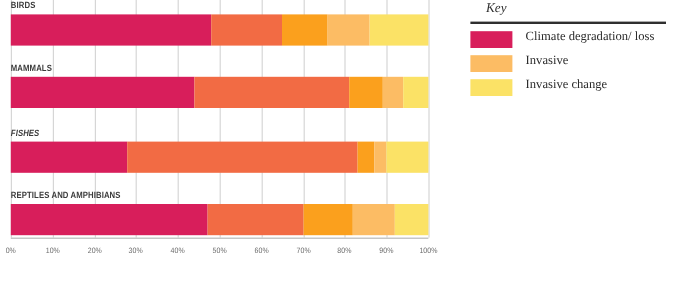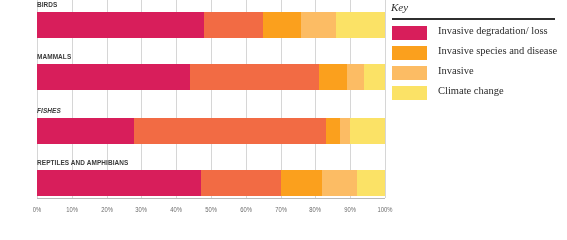--- a/index.html
+++ b/index.html
@@ -5,21 +5,21 @@
   html,body{margin:0;padding:0;}
   body{
     width:567px;height:238px;
     background:#ffffff;
     font-family:"Liberation Sans", sans-serif;
     overflow:hidden;
   }
   #root{position:relative;width:567px;height:238px;}
 
   
-  #chart-panel{position:absolute;left:0;top:0;width:372px;height:238px;margin-left:28px;}
+  #chart-panel{position:absolute;left:0;top:0;width:372px;height:238px;}
 
   .plot{position:absolute;left:9px;top:0;width:348px;height:205px;}
 
   
   .gridlines{position:absolute;left:0;top:0;width:100%;height:198px;}
   .gridline{position:absolute;top:0;bottom:0;width:1px;background:#d6d6d6;}
   .gridline.zero{background:#d6d6d6;}
 
   .axis-rule{
     position:absolute;left:0;top:198px;width:348px;height:1px;
@@ -52,21 +52,21 @@
     font-size:6.5px;
     color:#6d6d6d;
     transform:translateX(-50%) scaleX(.9);
     white-space:nowrap;
     font-family:"Liberation Sans", sans-serif;
   }
 
   
   #legend{position:absolute;left:389px;top:0;width:178px;height:238px;}
   .legend-title{
-    position:absolute;left:2px;top:1px;
+    position:absolute;left:16px;top:1px;
     font-family:"Liberation Serif", serif;
     font-style:italic;
     font-size:11px;
     color:#2f2f2f;
   }
   .legend-rule{
     position:absolute;left:3px;top:18px;width:163px;height:2px;
     background:#2f2f2f;
   }
   .legend-items{position:absolute;left:3px;top:25px;width:175px;}
@@ -168,30 +168,26 @@
       </div>
 
   </div>
 
   <div id="legend">
     <div class="legend-title">Key</div>
     <div class="legend-rule"></div>
     <div class="legend-items">
         <div class="legend-item">
           <div class="legend-swatch" style="background: rgb(216, 30, 91);"></div>
-          <div class="legend-label">Invasive degradation/ loss</div>
-        </div>
-        <div class="legend-item">
-          <div class="legend-swatch" style="background: rgb(251, 160, 29);"></div>
-          <div class="legend-label">Invasive species and disease</div>
+          <div class="legend-label">Climate degradation/ loss</div>
         </div>
         <div class="legend-item">
           <div class="legend-swatch" style="background: rgb(252, 188, 100);"></div>
           <div class="legend-label">Invasive</div>
         </div>
         <div class="legend-item">
           <div class="legend-swatch" style="background: rgb(251, 226, 102);"></div>
-          <div class="legend-label">Climate change</div>
+          <div class="legend-label">Invasive change</div>
         </div>
       </div>
   </div>
 
 </div>
 
 </body></html>

